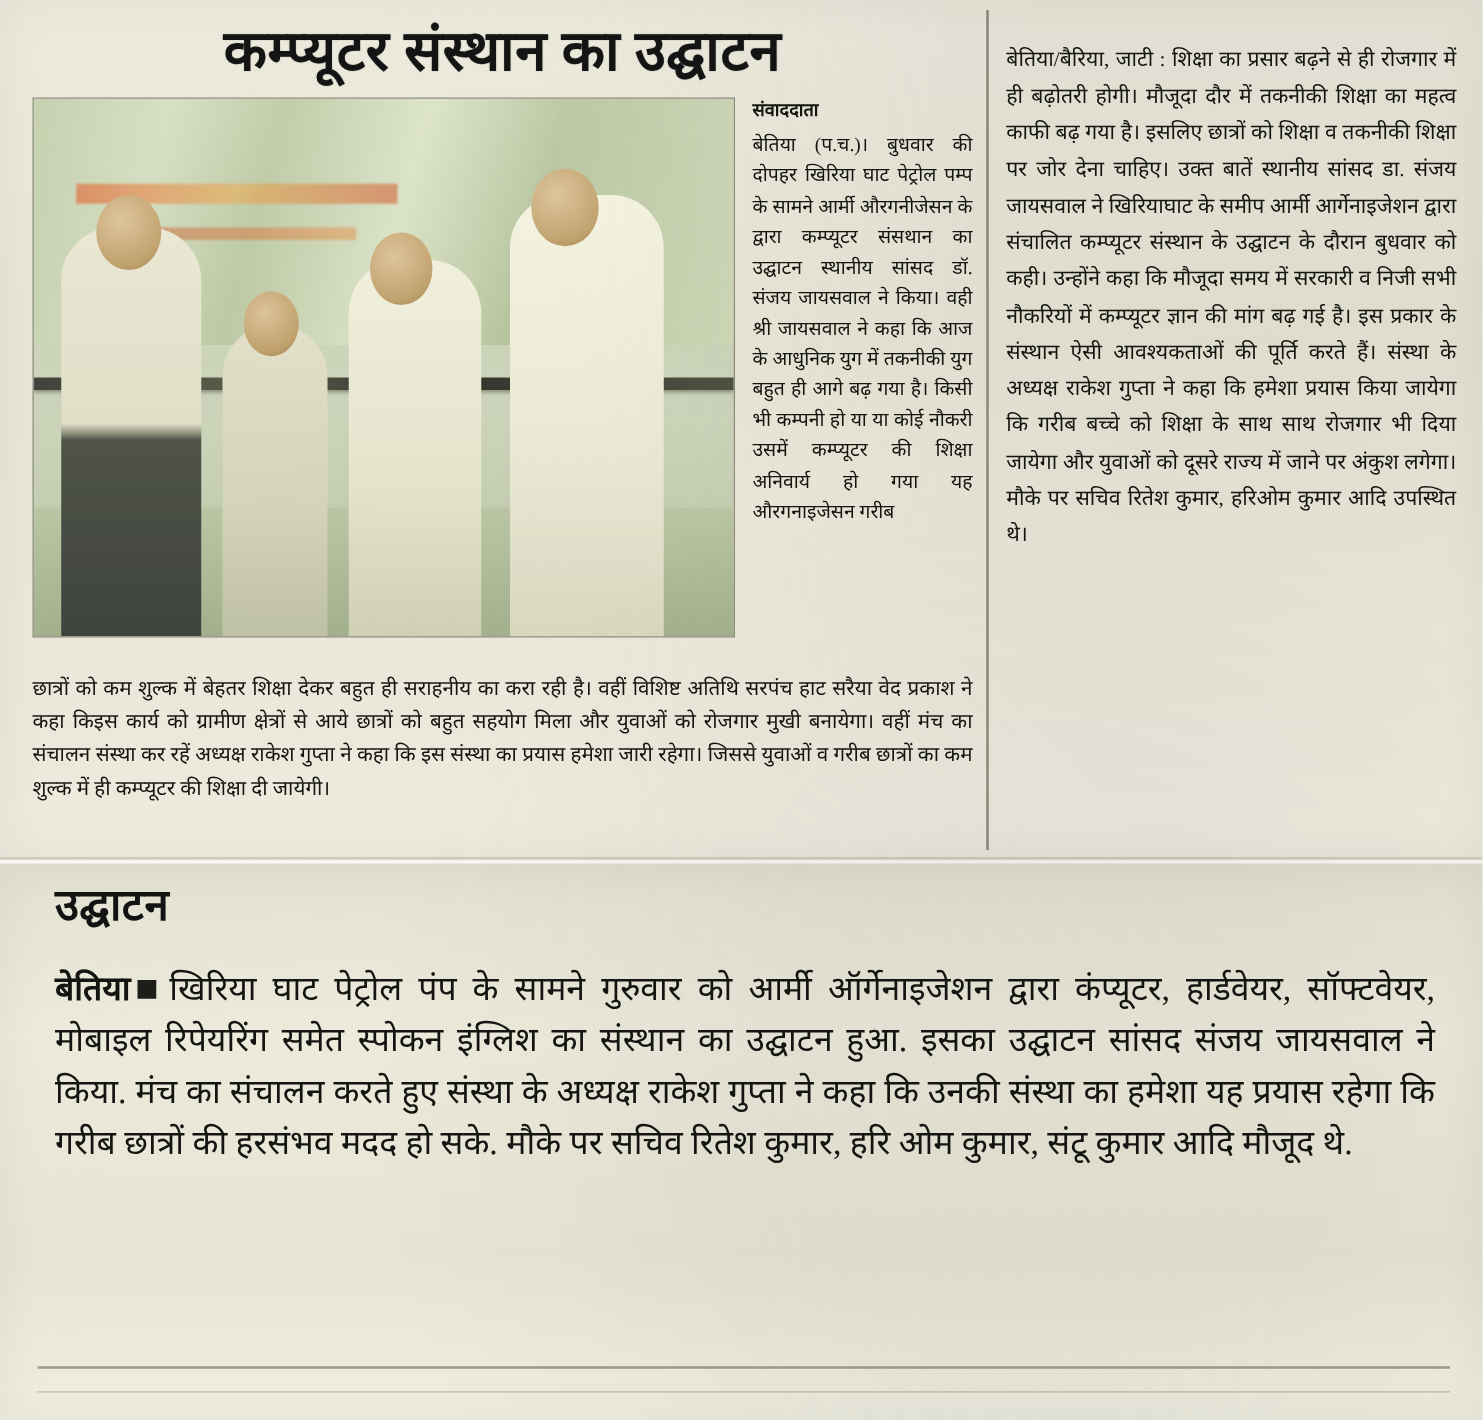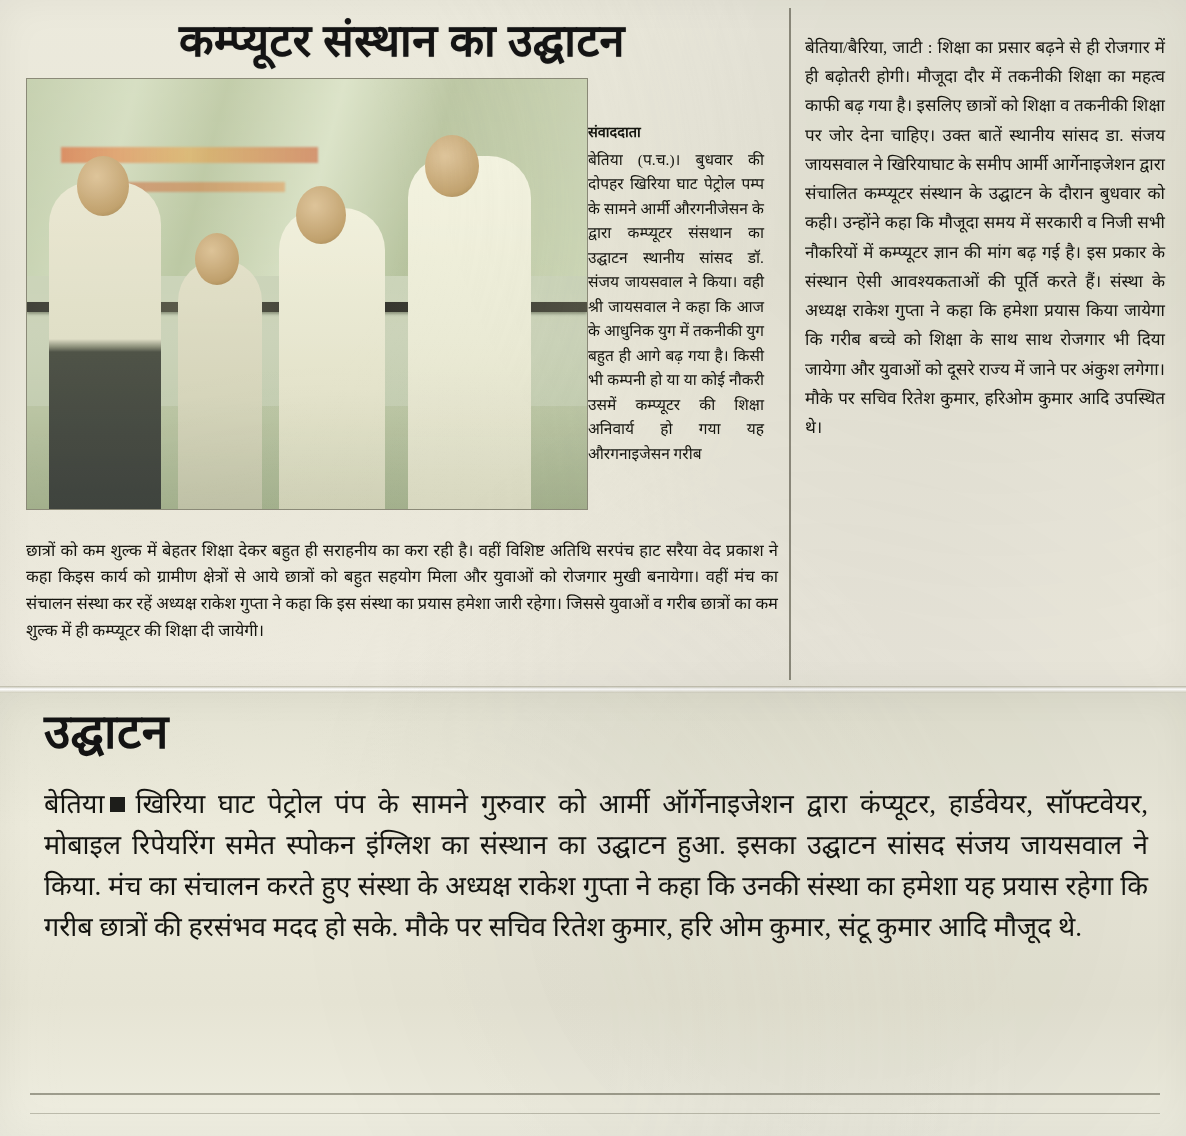--- a/index.html
+++ b/index.html
@@ -79,21 +79,22 @@
     line-height: 1.06;
     letter-spacing: .5px;
     color: #141414;
     text-align: center;
     margin: 6px 0 12px 0;
     text-shadow: 0 0 1px rgba(0,0,0,.35);
   }
 
   .left-body-row {
     display: flex;
-    align-items: center;
+    gap: 14px;
+    align-items: flex-start;
   }
 
   
   .photo {
     position: relative;
     width: 560px;
     height: 430px;
     flex: 0 0 560px;
     border: 1px solid #8b8a78;
     overflow: hidden;
@@ -211,34 +212,34 @@
     background: linear-gradient(180deg, #e3e2d2 0%, #eceadb 30%, #e6e4d4 70%, #efeee1 100%);
     box-shadow: inset 0 0 40px rgba(0,0,0,.05);
   }
   .bottom-inner {
     position: absolute;
     left: 44px; top: 14px;
     width: 1104px;
   }
   .headline-bottom {
     font-weight: bold;
-    font-size: 48px;
+    font-size: 35px;
     line-height: 1.05;
     color: #131313;
     margin: 0 0 10px 0;
     letter-spacing: .5px;
   }
   .bottom-body {
     font-size: 27px;
     line-height: 1.52;
     text-align: justify;
     color: #141410;
   }
   .place-tag {
-    font-weight: normal;
+    font-weight: bold;
   }
   .sq-bullet {
     display: inline-block;
     width: 15px; height: 15px;
     background: #1d1d1a;
     margin: 0 10px 0 6px;
     vertical-align: 1px;
   }
   .rule-bottom {
     position: absolute;

